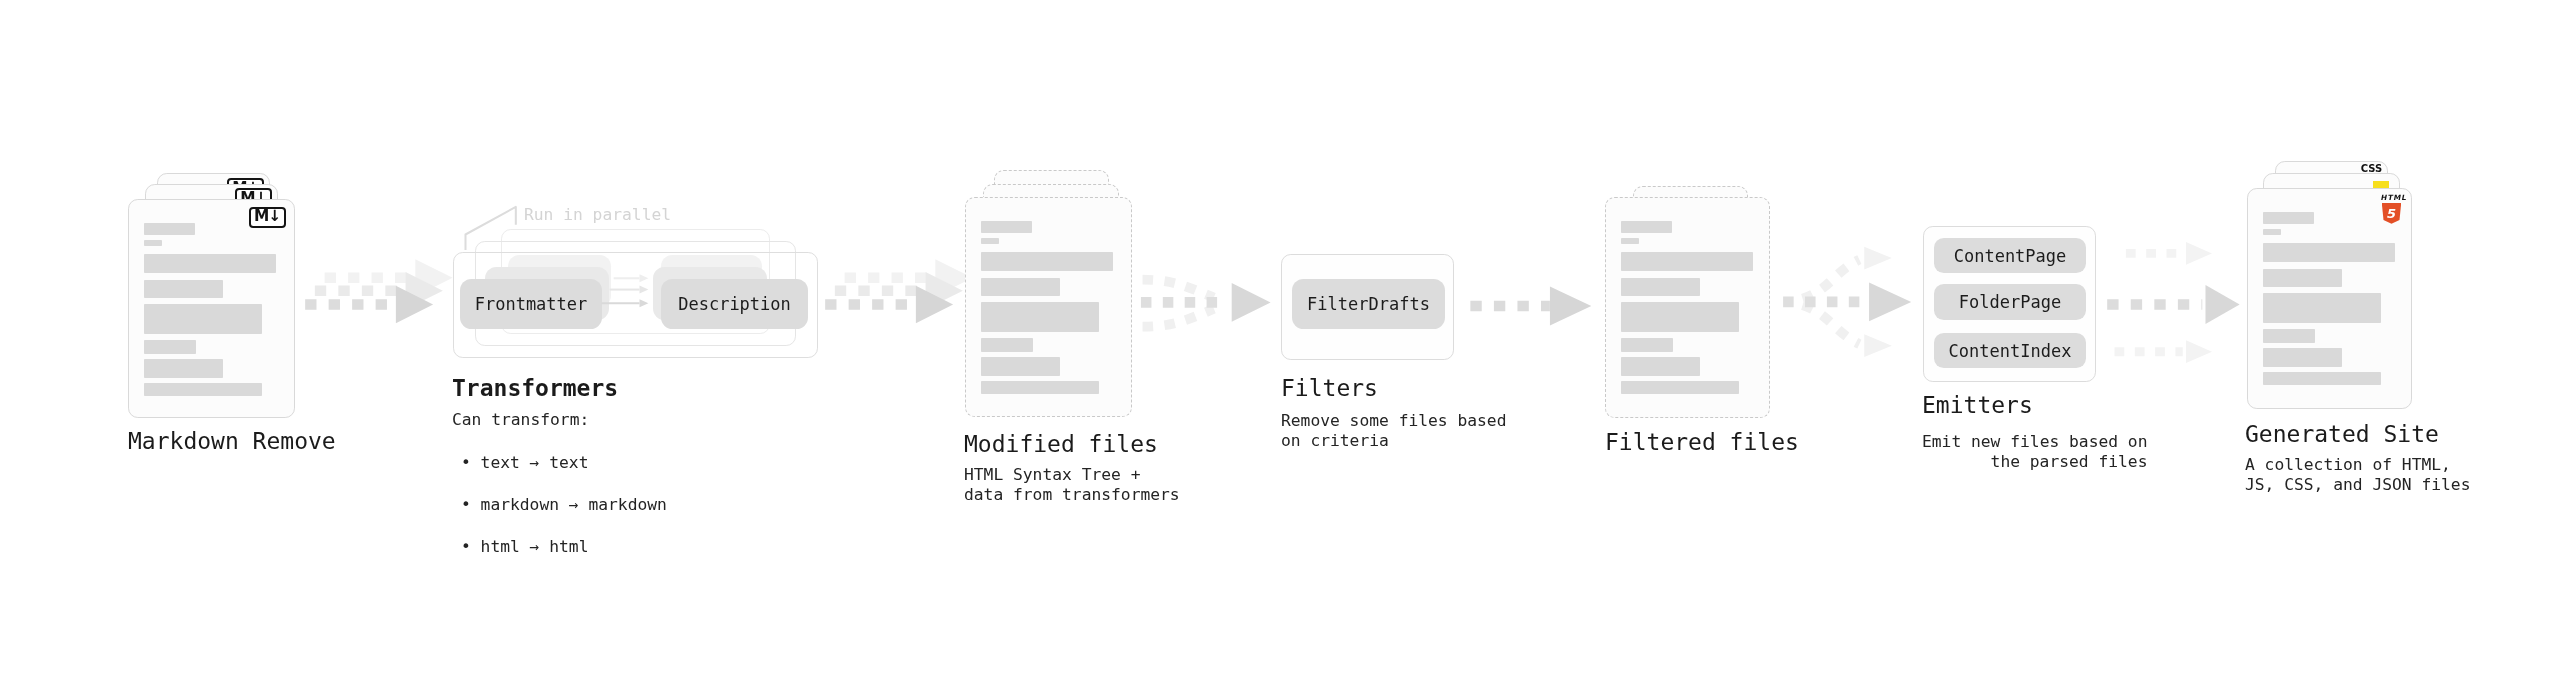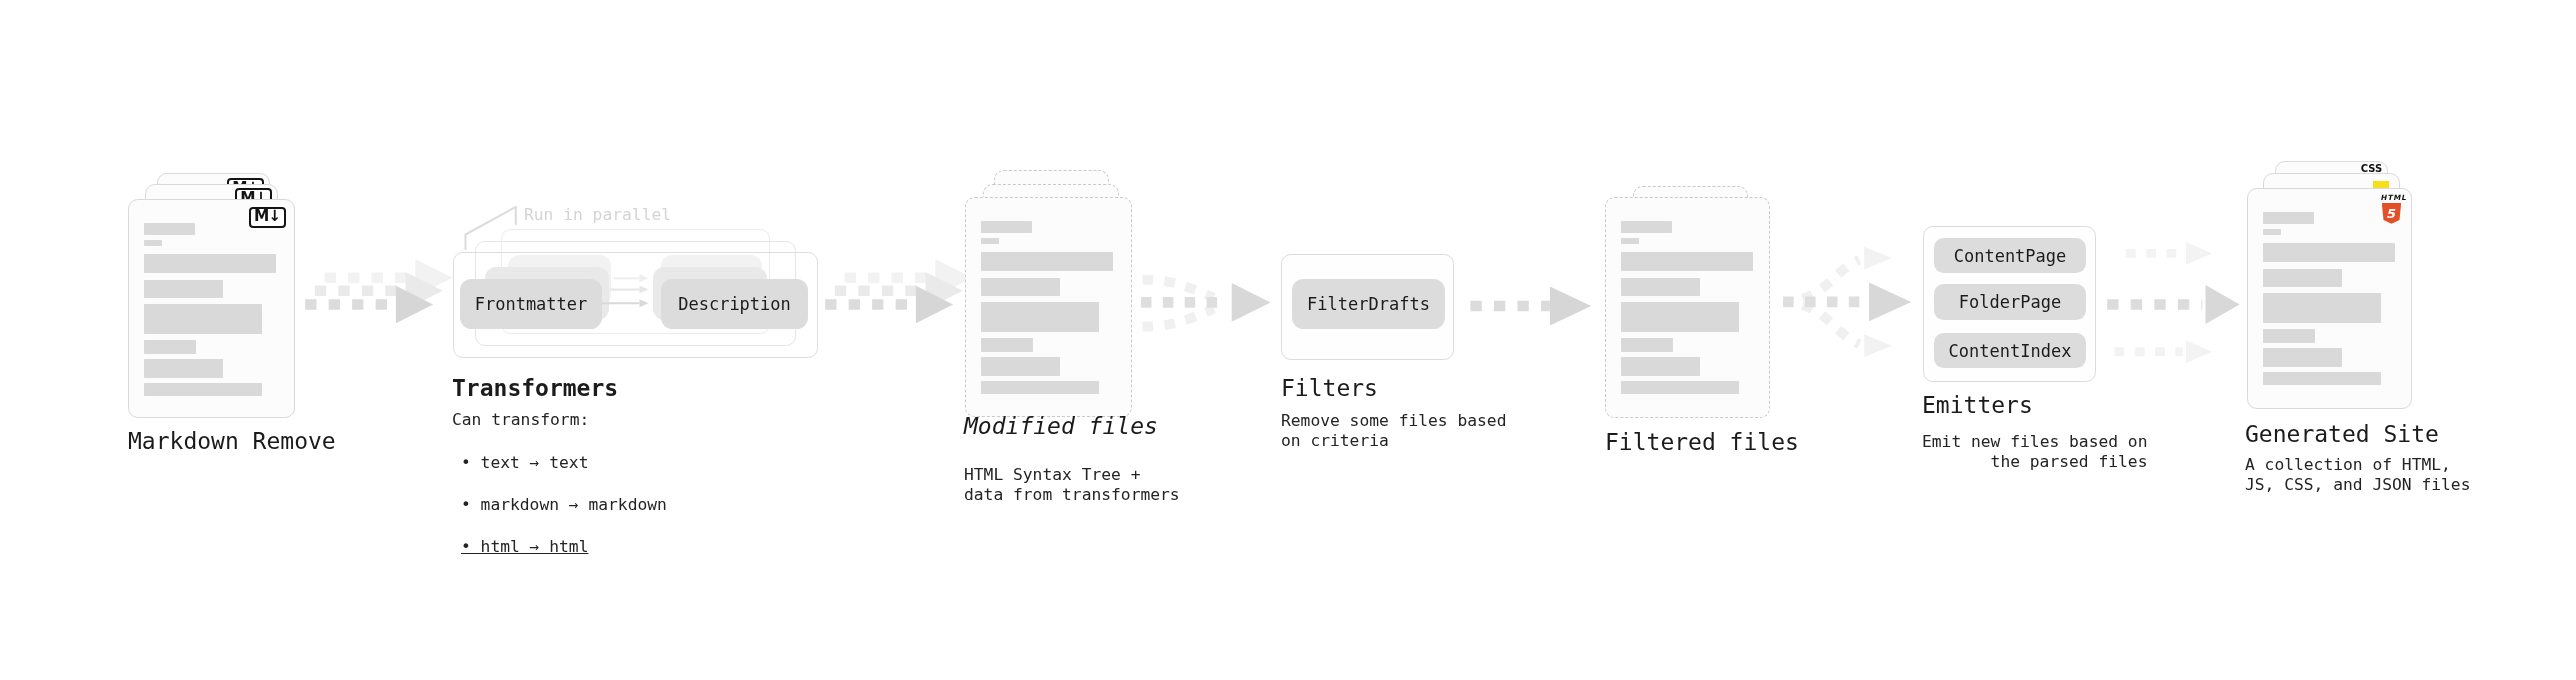--- a/index.html
+++ b/index.html
@@ -125,21 +125,21 @@
     <svg class="arrow" style="left:459px;top:189px;" width="69" height="65" viewBox="0 0 85 80">
       <polyline points="8,75 8,56 70,22 70,44" fill="none" stroke="#dcdcdc" stroke-width="2.5" stroke-linejoin="round"></polyline>
     </svg>
     <div class="annotation" style="left:524px;top:205px;">Run in parallel</div>
 
     <div class="node-label" style="left:452px;top:375px;font-weight:bold;">Transformers</div>
     <div class="node-desc" style="left:452px;top:410px;">Can transform:</div>
     <div class="node-desc" style="left:461px;top:431px;line-height:21px;">
       <span style="display:block;">• text → text</span>
       <span style="display:block;">• markdown → markdown</span>
-      <span style="display:block;text-decoration:underline;">• html → html</span>
+      <span style="display:block;">• html → html</span>
     </div>
   </div>
 
   <svg class="arrow" style="left:817px;top:264px;" width="154" height="81" viewBox="0 0 190 100">
     <g transform="translate(26,17)" stroke="#f2f2f2" fill="#f2f2f2">
       <line x1="8" y1="0" x2="120" y2="0" stroke-width="13" stroke-dasharray="14 15"></line>
       <polygon points="120,-23 166,0 120,23" stroke="none"></polygon>
     </g>
     <g transform="translate(14,33)" stroke="#eaeaea" fill="#eaeaea">
       <line x1="8" y1="0" x2="120" y2="0" stroke-width="13" stroke-dasharray="14 15"></line>
@@ -159,21 +159,21 @@
         <i class="ln ln1"></i>
           <i class="ln ln2"></i>
           <i class="ln ln3"></i>
           <i class="ln ln4"></i>
         <i class="ln ln5"></i>
           <i class="ln ln6"></i>
           <i class="ln ln7"></i>
           <i class="ln ln8"></i>
       </div>
     </div>
-    <div class="node-label" style="left:964px;top:413px;font-style:italic;">Modified files</div>
+    <div class="node-label" style="left:964px;top:431px;">Modified files</div>
     <div class="node-desc" style="left:964px;top:465px;">HTML Syntax Tree +
 data from transformers</div>
   </div>
 
   <svg class="arrow" style="left:1136px;top:257px;" width="146" height="94" viewBox="0 0 180 116">
     <path d="M 8 28 C 45 28 62 36 96 50" fill="none" stroke="#f0f0f0" stroke-width="12" stroke-dasharray="13 14"></path>
     <path d="M 8 86 C 45 86 62 78 96 64" fill="none" stroke="#f0f0f0" stroke-width="12" stroke-dasharray="13 14"></path>
     <line x1="6" y1="56" x2="112" y2="56" stroke="#dedede" stroke-width="13" stroke-dasharray="13 14"></line>
     <polygon points="118,32 166,56 118,80" fill="#d8d8d8"></polygon>
   </svg>

